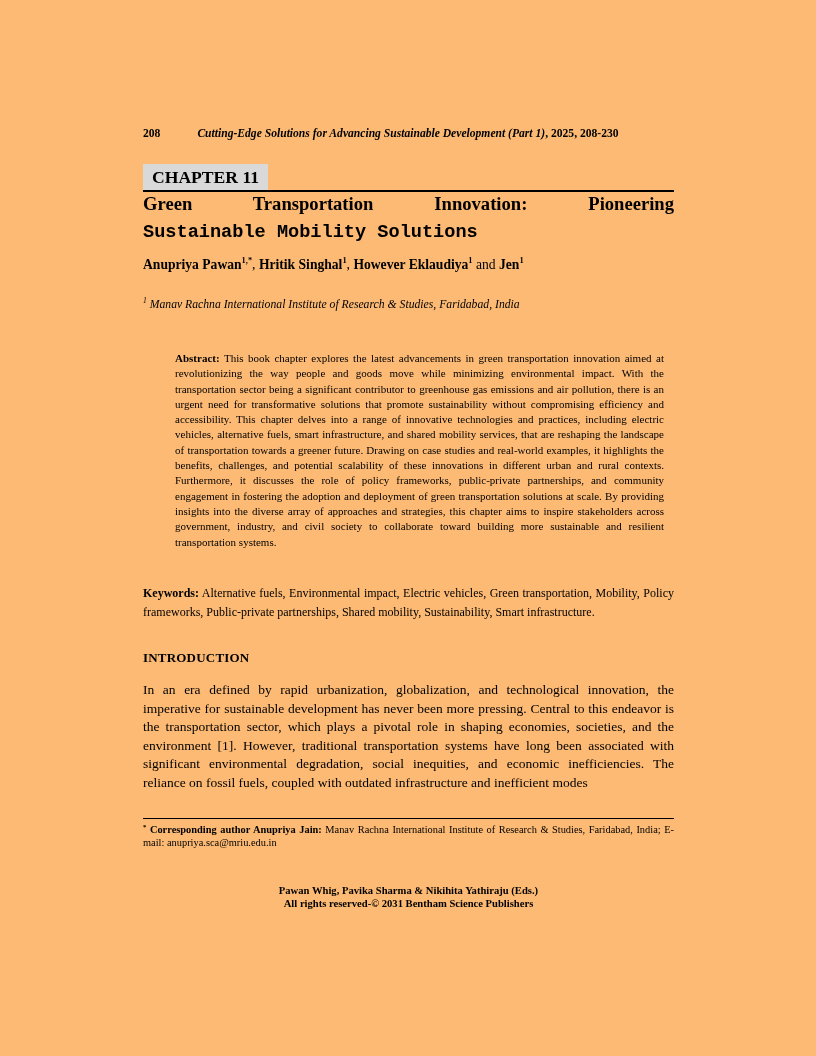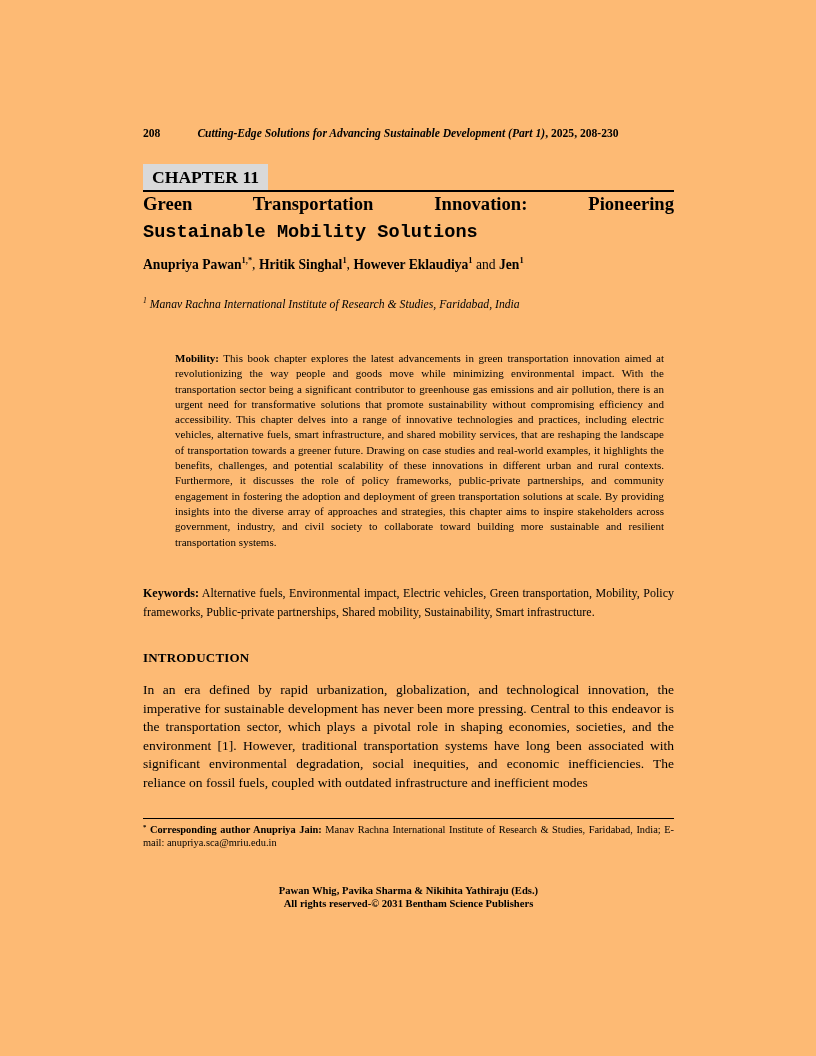--- a/index.html
+++ b/index.html
@@ -89,21 +89,21 @@
   <h1 class="abs title">
     <span class="t1">Green Transportation Innovation: Pioneering</span>
     <span class="t2">Sustainable Mobility Solutions</span>
   </h1>
 
   <p class="abs authors"><span><b class="author-name">Anupriya Pawan</b><sup>1,*</sup><span class="sep">, </span></span><span><b class="author-name">Hritik Singhal</b><sup>1</sup><span class="sep">, </span></span><span><b class="author-name">However Eklaudiya</b><sup>1</sup><span class="sep"> and </span></span><span><b class="author-name">Jen</b><sup>1</sup></span></p>
 
   <p class="abs affiliation"><sup>1</sup>
     <span>Manav Rachna International Institute of Research &amp; Studies, Faridabad, India</span></p>
 
-  <p class="abs abstract"><b>Mobility:</b>
+  <p class="abs abstract"><b>Abstract:</b>
     <span>This book chapter explores the latest advancements in green transportation innovation aimed at revolutionizing the way people and goods move while minimizing environmental impact. With the transportation sector being a significant contributor to greenhouse gas emissions and air pollution, there is an urgent need for transformative solutions that promote sustainability without compromising efficiency and accessibility. This chapter delves into a range of innovative technologies and practices, including electric vehicles, alternative fuels, smart infrastructure, and shared mobility services, that are reshaping the landscape of transportation towards a greener future. Drawing on case studies and real-world examples, it highlights the benefits, challenges, and potential scalability of these innovations in different urban and rural contexts. Furthermore, it discusses the role of policy frameworks, public-private partnerships, and community engagement in fostering the adoption and deployment of green transportation solutions at scale. By providing insights into the diverse array of approaches and strategies, this chapter aims to inspire stakeholders across government, industry, and civil society to collaborate toward building more sustainable and resilient transportation systems.</span></p>
 
   <p class="abs keywords"><b>Keywords:</b>
     <span>Alternative fuels, Environmental impact, Electric vehicles, Green transportation, Mobility, Policy frameworks, Public-private partnerships, Shared mobility, Sustainability, Smart infrastructure.</span></p>
 
   <h2 class="abs section-heading">INTRODUCTION</h2>
 
   <p class="abs body-para">In an era defined by rapid urbanization, globalization, and technological innovation, the imperative for sustainable development has never been more pressing. Central to this endeavor is the transportation sector, which plays a pivotal role in shaping economies, societies, and the environment [1]. However, traditional transportation systems have long been associated with significant environmental degradation, social inequities, and economic inefficiencies. The reliance on fossil fuels, coupled with outdated infrastructure and inefficient modes</p>
 
   <div class="abs footnote"><sup><b>*</b></sup>

